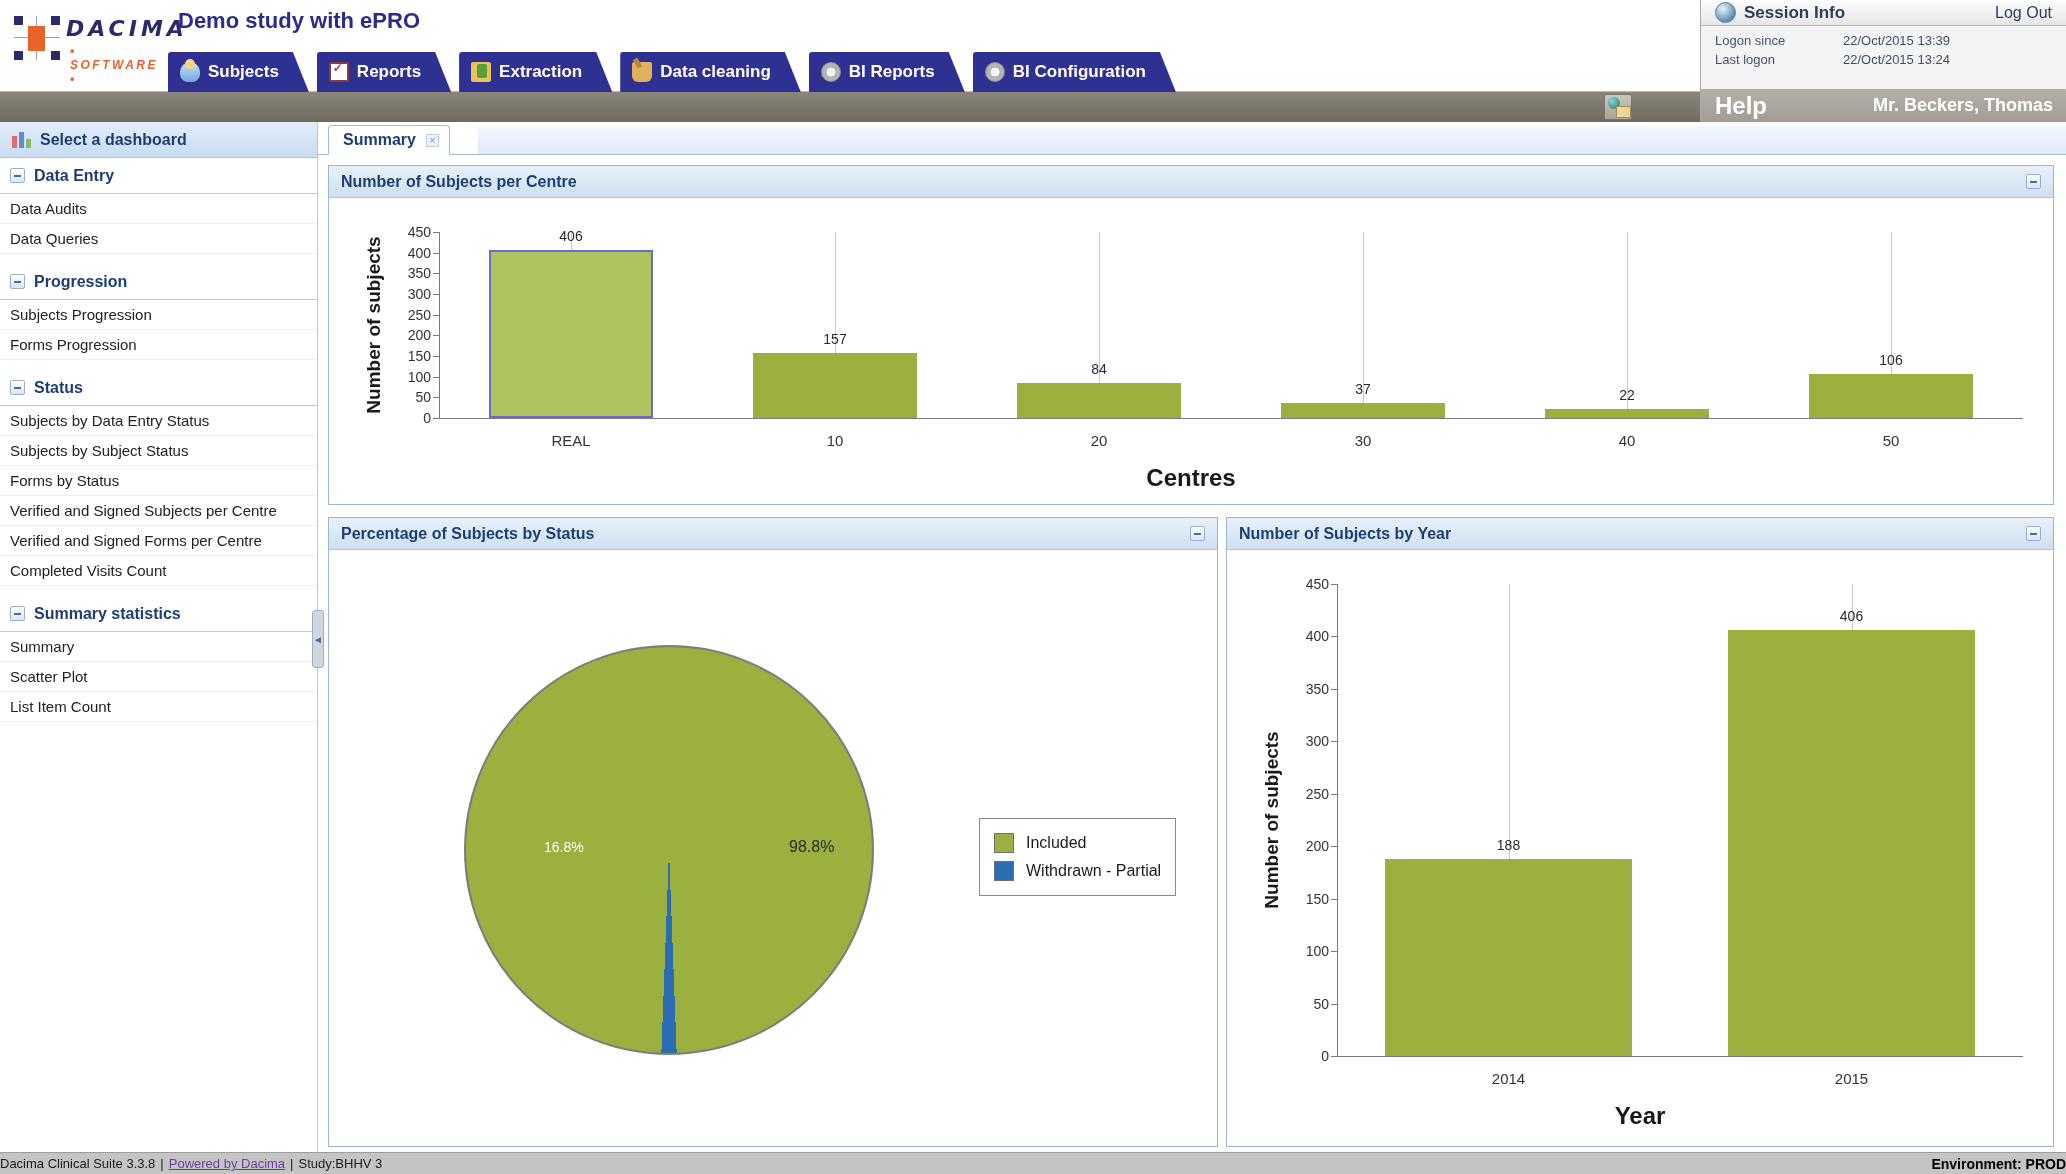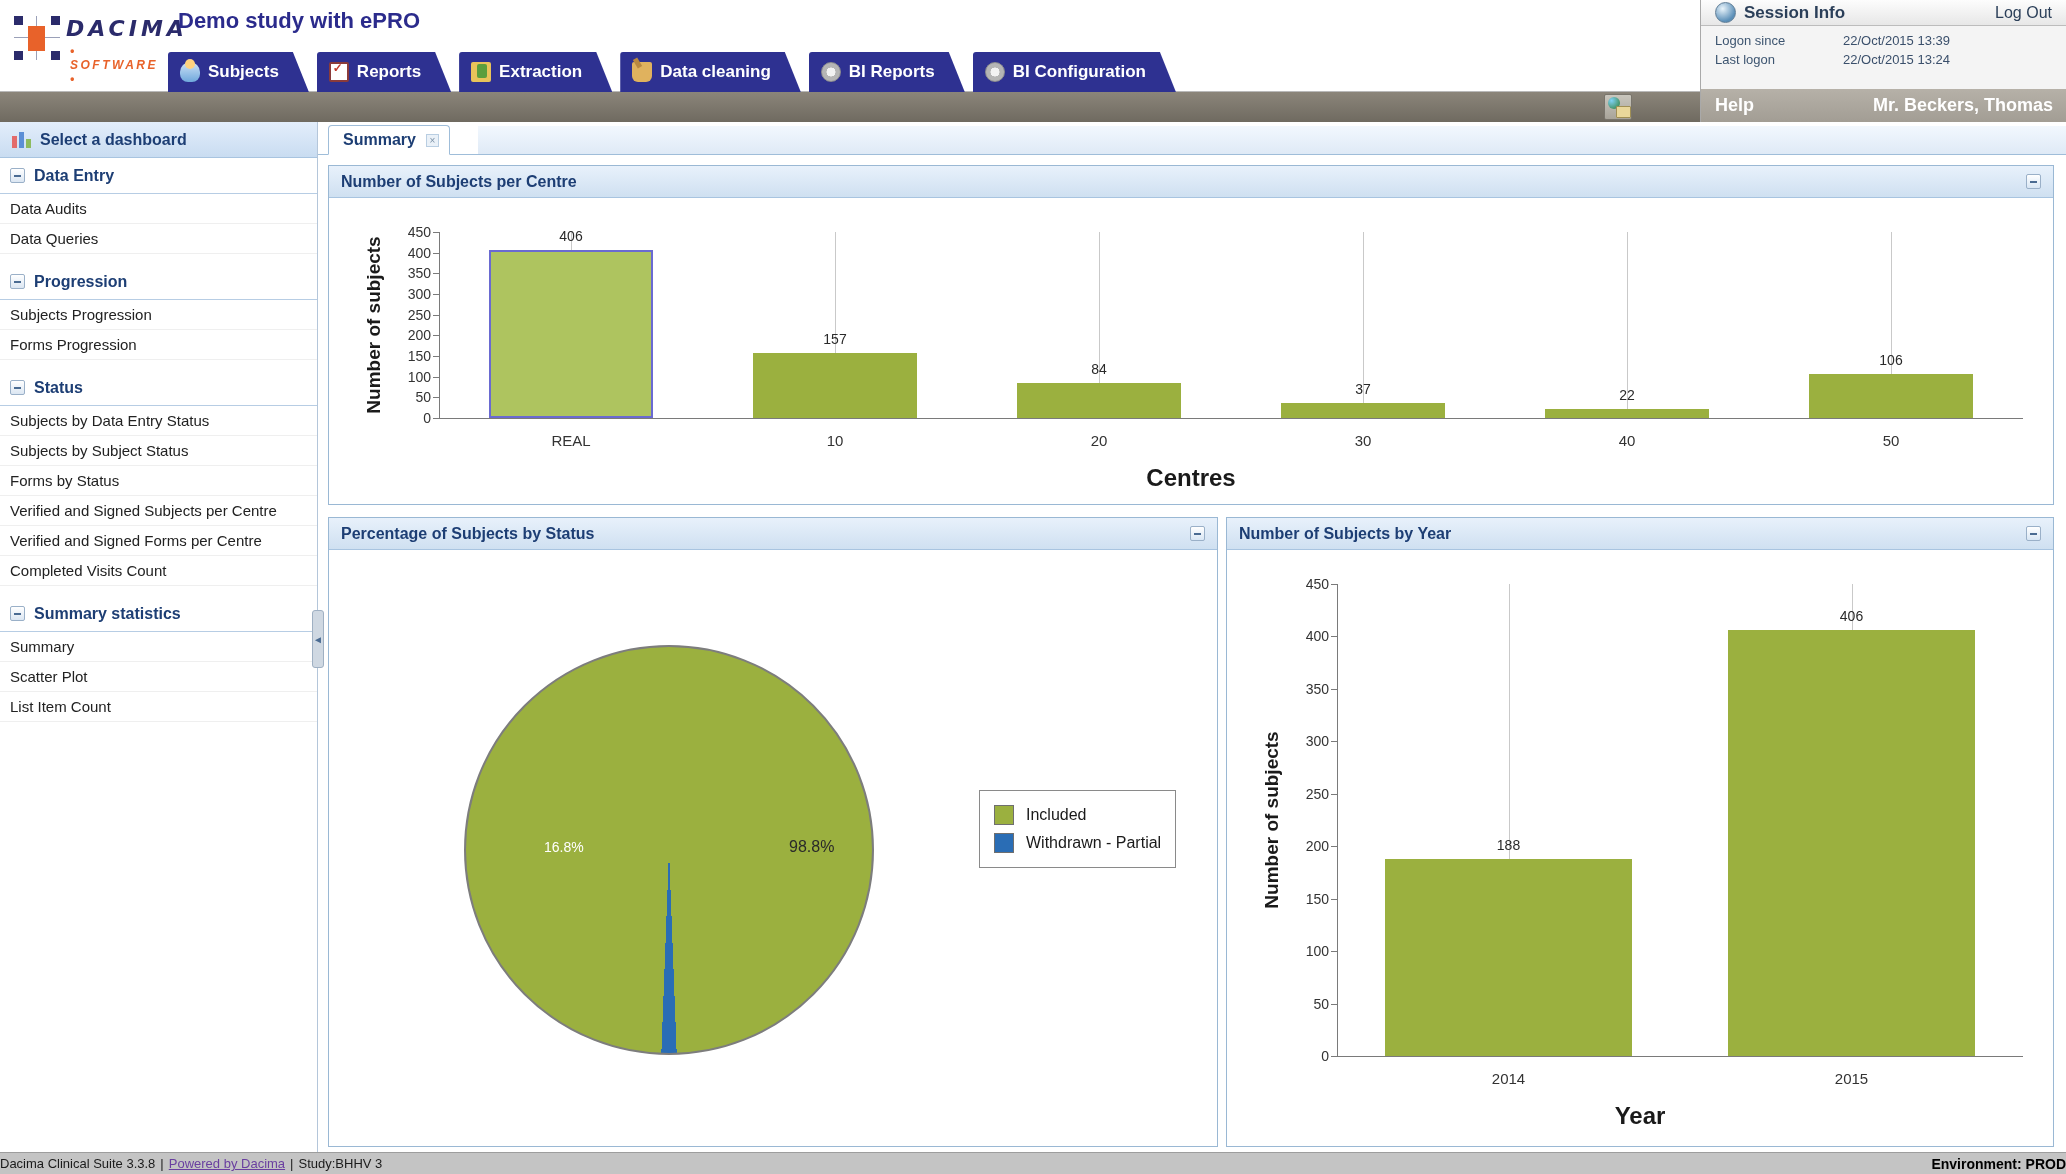--- a/index.html
+++ b/index.html
@@ -55,21 +55,21 @@
   .session { position:absolute; right:0; top:0; width:366px; height:122px; background:#f4f4f4; border-left:1px solid #a9a9a9; }
   .session-hd { position:relative; height:26px; background:linear-gradient(#fdfdfd,#e7e7e7); border-bottom:1px solid #bcbcbc; display:flex; align-items:center; padding:0 14px; }
   .globe { width:21px; height:21px; border-radius:50%; background:radial-gradient(circle at 35% 30%, #e9f4fb, #5b8fb8 70%); border:1px solid #5f7d96; flex:0 0 auto; margin-right:8px; }
   .session-title { font-size:17px; color:#2b3f59; font-weight:bold; }
   .logout { margin-left:auto; font-size:16px; color:#2b3f59; cursor:pointer; }
   .session-rows { padding:5px 14px 0 14px; }
   .srow { display:flex; font-size:13px; color:#3d5570; line-height:19px; }
   .srow .k { width:128px; }
   .srow .v { color:#3a4f6b; }
   .session-ft { position:absolute; left:0; bottom:0; width:366px; height:33px; background:linear-gradient(#b6b1a8,#a29d94); display:flex; align-items:center; padding:0 14px; }
-  .help { font-size:18px; font-weight:bold; color:#ffffff; cursor:pointer; }
+  .help { font-size:24px; font-weight:bold; color:#ffffff; cursor:pointer; }
   .username { margin-left:auto; font-size:18px; font-weight:bold; color:#ffffff; }
 
   
   .sidebar { position:absolute; left:0; top:122px; width:318px; height:1030px; background:#ffffff; border-right:1px solid #b4c6da; }
   .sb-head { height:36px; background:linear-gradient(#e3eefb,#c9dcf1); border-bottom:1px solid #a8c4e0; display:flex; align-items:center; padding:0 12px; }
   .sb-head .bars { width:20px; height:16px; position:relative; margin-right:8px; }
   .sb-head .bars i { position:absolute; bottom:0; width:5px; display:block; }
   .sb-head .bars i:nth-child(1){ left:0; height:12px; background:#e36b6b; }
   .sb-head .bars i:nth-child(2){ left:7px; height:16px; background:#5b8fd6; }
   .sb-head .bars i:nth-child(3){ left:14px; height:9px; background:#8dbb5e; }
@@ -115,21 +115,21 @@
   .bar.sel { background:#aec45f; border:2px solid #6a6ad1; }
   .barlabel { position:absolute; font-size:14px; color:#2a2a2a; text-align:center; transform:translateX(-50%); }
   .gridline { position:absolute; width:1px; background:#c9c9c9; }
   .axisline { position:absolute; background:#7a7a7a; }
   .ytickmark { position:absolute; width:7px; height:1px; background:#7a7a7a; }
 
   
   .pie { position:absolute; border-radius:50%; border:2px solid #7d7d7d; }
   .pie-lbl { position:absolute; font-size:16px; color:#2a2a2a; }
   .pie-lbl.white { color:#ffffff; font-size:14px; }
-  .legend { position:absolute; background:#ffffff; border:1px solid #8a8a8a; padding:10px 14px; }
+  .legend { position:absolute; background:#ffffff; border:1px solid #8a8a8a; padding:10px 14px;margin-top:28px; }
   .legend-row { display:flex; align-items:center; gap:12px; height:28px; }
   .legend-swatch { width:20px; height:20px; border:1px solid #6f6f6f; flex:0 0 auto; }
   .legend-txt { font-size:16px; color:#1a1a1a; }
 
   
   .footer { position:absolute; left:0; bottom:0; width:2066px; height:22px; background:#c4c4c4; border-top:1px solid #9d9d9d; display:flex; align-items:center; padding:0 0; }
   .footer .txt { font-size:13px; color:#1b1b1b; }
   .footer .lnk { font-size:13px; color:#6a3fa0; text-decoration:underline; cursor:pointer; }
   .footer .env { margin-left:auto; font-size:14px; font-weight:bold; color:#000000; }
   .footer .sep { font-size:13px; color:#1b1b1b; padding:0 5px; }

